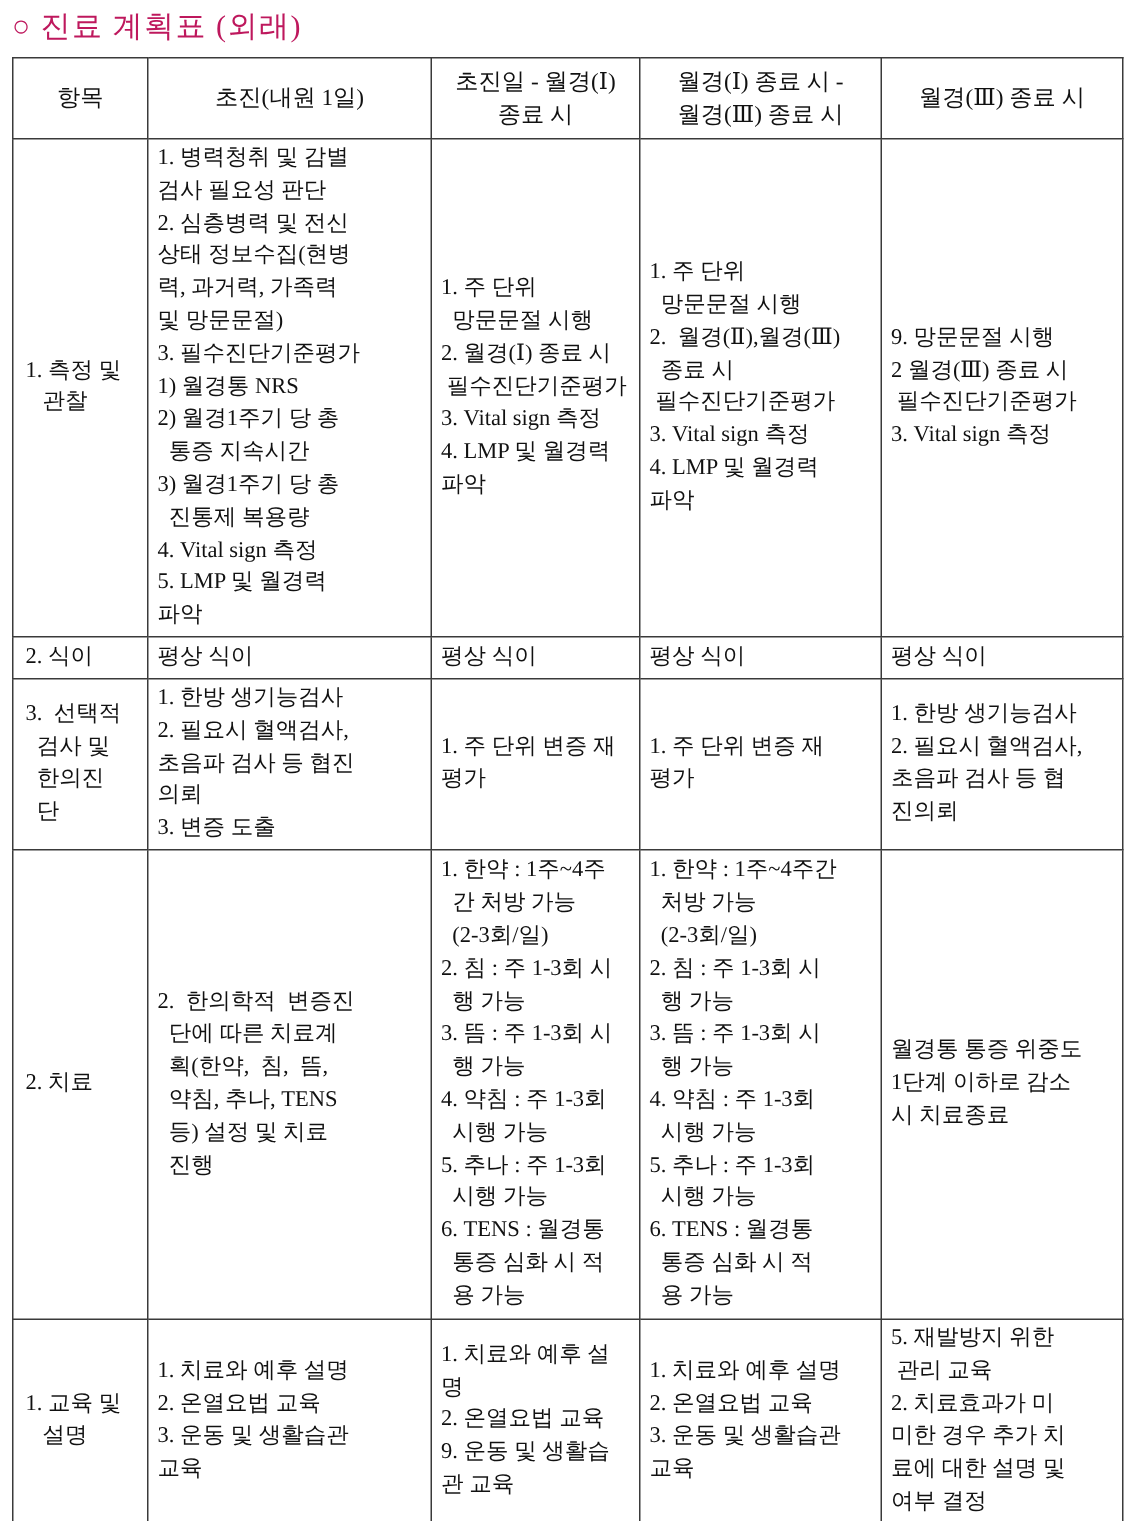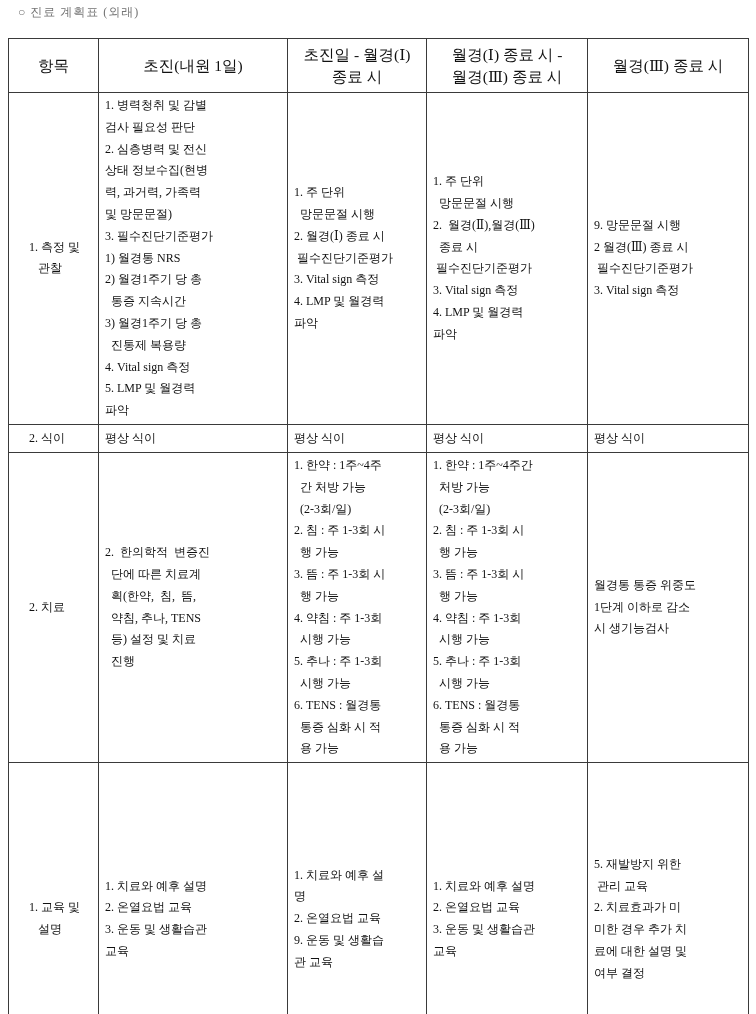--- a/index.html
+++ b/index.html
@@ -11,56 +11,56 @@
     position: relative;
     width: 756px;
     height: 1014px;
     background: #ffffff;
     font-family: "Liberation Serif", "DejaVu Serif", serif;
     color: #111111;
     overflow: hidden;
   }
   .doc-title {
     position: absolute;
-    left: 18px;
+    left: 8px;
     top: 4px;
-    font-size: 12px;
+    font-size: 20px;
     letter-spacing: 1px;
-    color: #737373;
+    color: #be185d;
     white-space: pre;
   }
   table.plan {
     position: absolute;
     left: 8px;
     top: 38px;
     width: 740px;
     border-collapse: collapse;
     table-layout: fixed;
   }
   table.plan th, table.plan td {
     border: 1.4px solid #3a3a3a;
-    font-size: 12px;
+    font-size: 15px;
     line-height: 21.8px;
     vertical-align: middle;
     white-space: pre-wrap;
     word-break: break-all;
     overflow: hidden;
     font-weight: normal;
   }
   table.plan th.hcell {
     text-align: center;
     padding: 2px 2px;
     font-size: 15.5px;
   }
   table.plan td.cell {
     text-align: left;
     padding: 2px 4px 2px 6px;
   }
   table.plan td.label-cell {
-    padding-left: 20px;
+    padding-left: 8px;
   }
   
   thead tr        { height: 54px; }
   tbody tr:nth-child(1) { height: 326px; }
   tbody tr:nth-child(2) { height: 28px; margin-left: 12px; }
   tbody tr:nth-child(3) { height: 113px; }
   tbody tr:nth-child(4) { height: 313px; }
   tbody tr:nth-child(5) { height: 128px; }
 </style>
 </head>
@@ -128,20 +128,39 @@
 3. Vital sign 측정</td>
         </tr>
         <tr>
           <td class="cell label-cell">2. 식이</td>
           <td class="cell">평상 식이</td>
           <td class="cell">평상 식이</td>
           <td class="cell">평상 식이</td>
           <td class="cell">평상 식이</td>
         </tr>
         <tr>
+          <td class="cell label-cell">3.  선택적
+  검사 및
+  한의진
+  단</td>
+          <td class="cell">1. 한방 생기능검사
+2. 필요시 혈액검사,
+초음파 검사 등 협진
+의뢰
+3. 변증 도출</td>
+          <td class="cell">1. 주 단위 변증 재
+평가</td>
+          <td class="cell">1. 주 단위 변증 재
+평가</td>
+          <td class="cell">1. 한방 생기능검사
+2. 필요시 혈액검사,
+초음파 검사 등 협
+진의뢰</td>
+        </tr>
+        <tr>
           <td class="cell label-cell">2. 치료</td>
           <td class="cell">2.  한의학적  변증진
   단에 따른 치료계
   획(한약,  침,  뜸,
   약침, 추나, TENS
   등) 설정 및 치료
   진행</td>
           <td class="cell">1. 한약 : 1주~4주
   간 처방 가능
   (2-3회/일)
@@ -165,21 +184,21 @@
   행 가능
 4. 약침 : 주 1-3회
   시행 가능
 5. 추나 : 주 1-3회
   시행 가능
 6. TENS : 월경통
   통증 심화 시 적
   용 가능</td>
           <td class="cell">월경통 통증 위중도
 1단계 이하로 감소
-시 생기능검사</td>
+시 치료종료</td>
         </tr>
         <tr>
           <td class="cell label-cell">1. 교육 및
    설명</td>
           <td class="cell">1. 치료와 예후 설명
 2. 온열요법 교육
 3. 운동 및 생활습관
 교육</td>
           <td class="cell">1. 치료와 예후 설
 명

